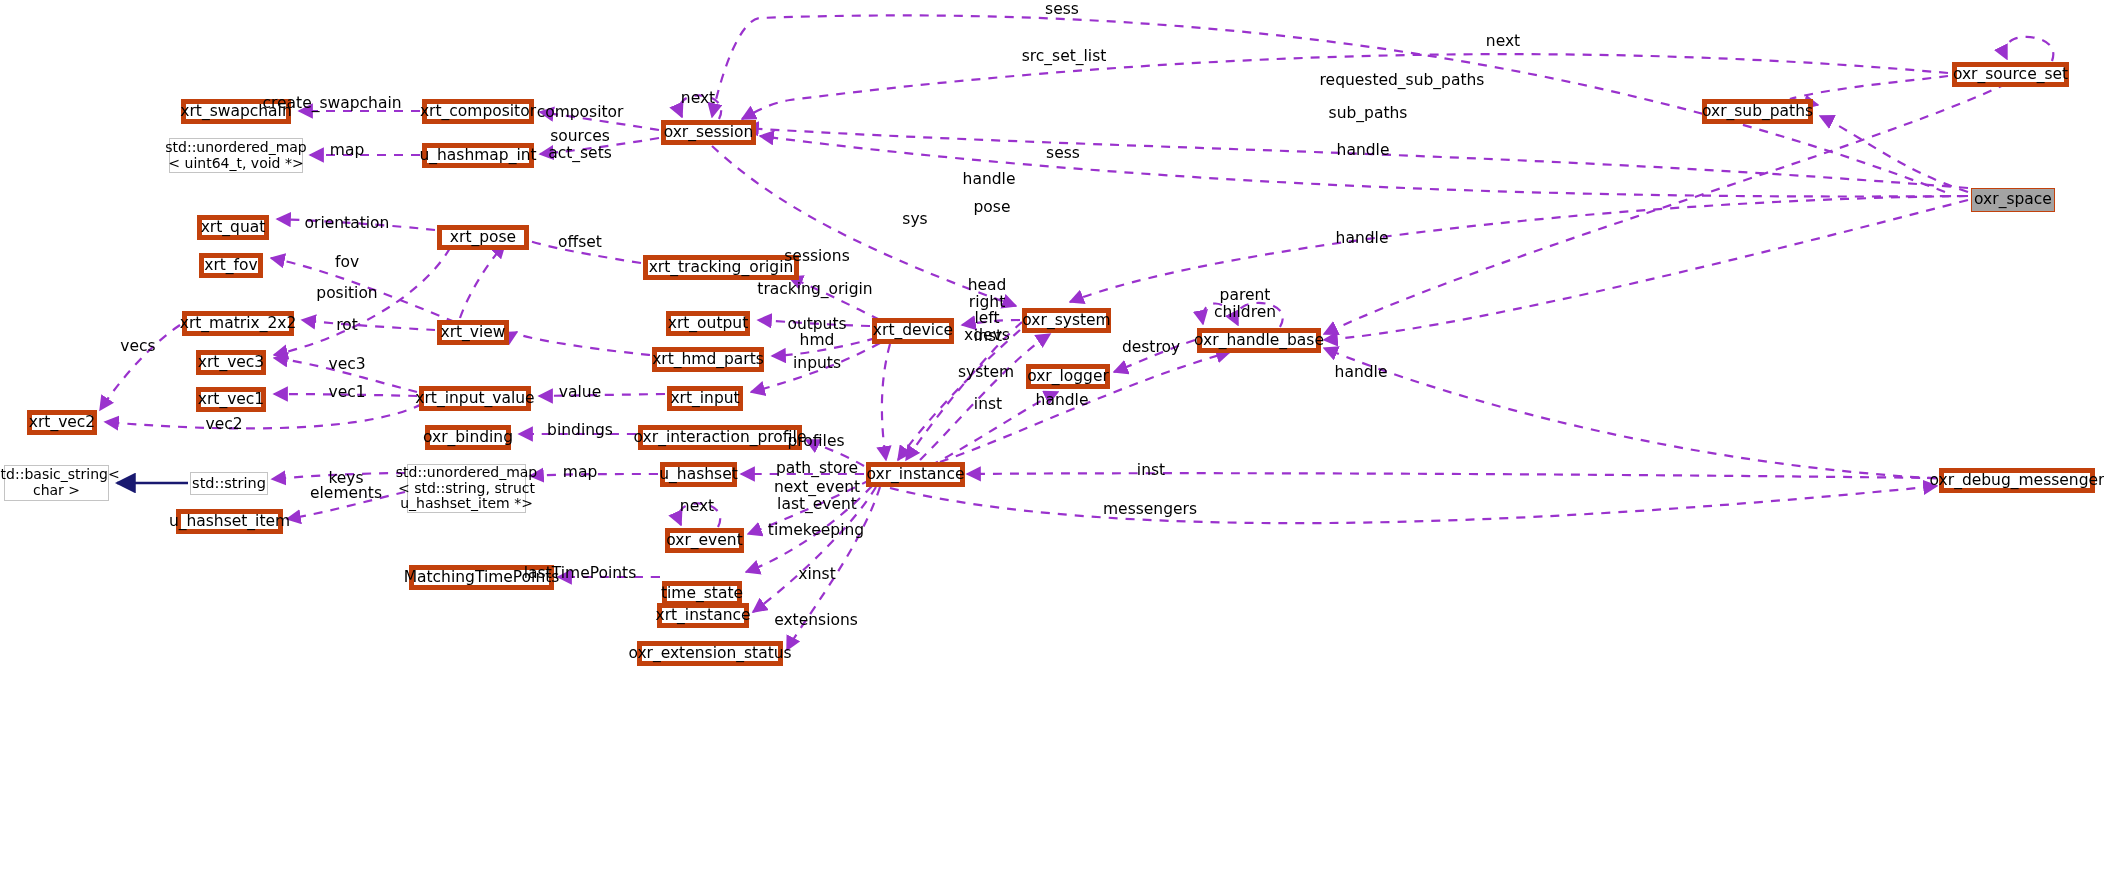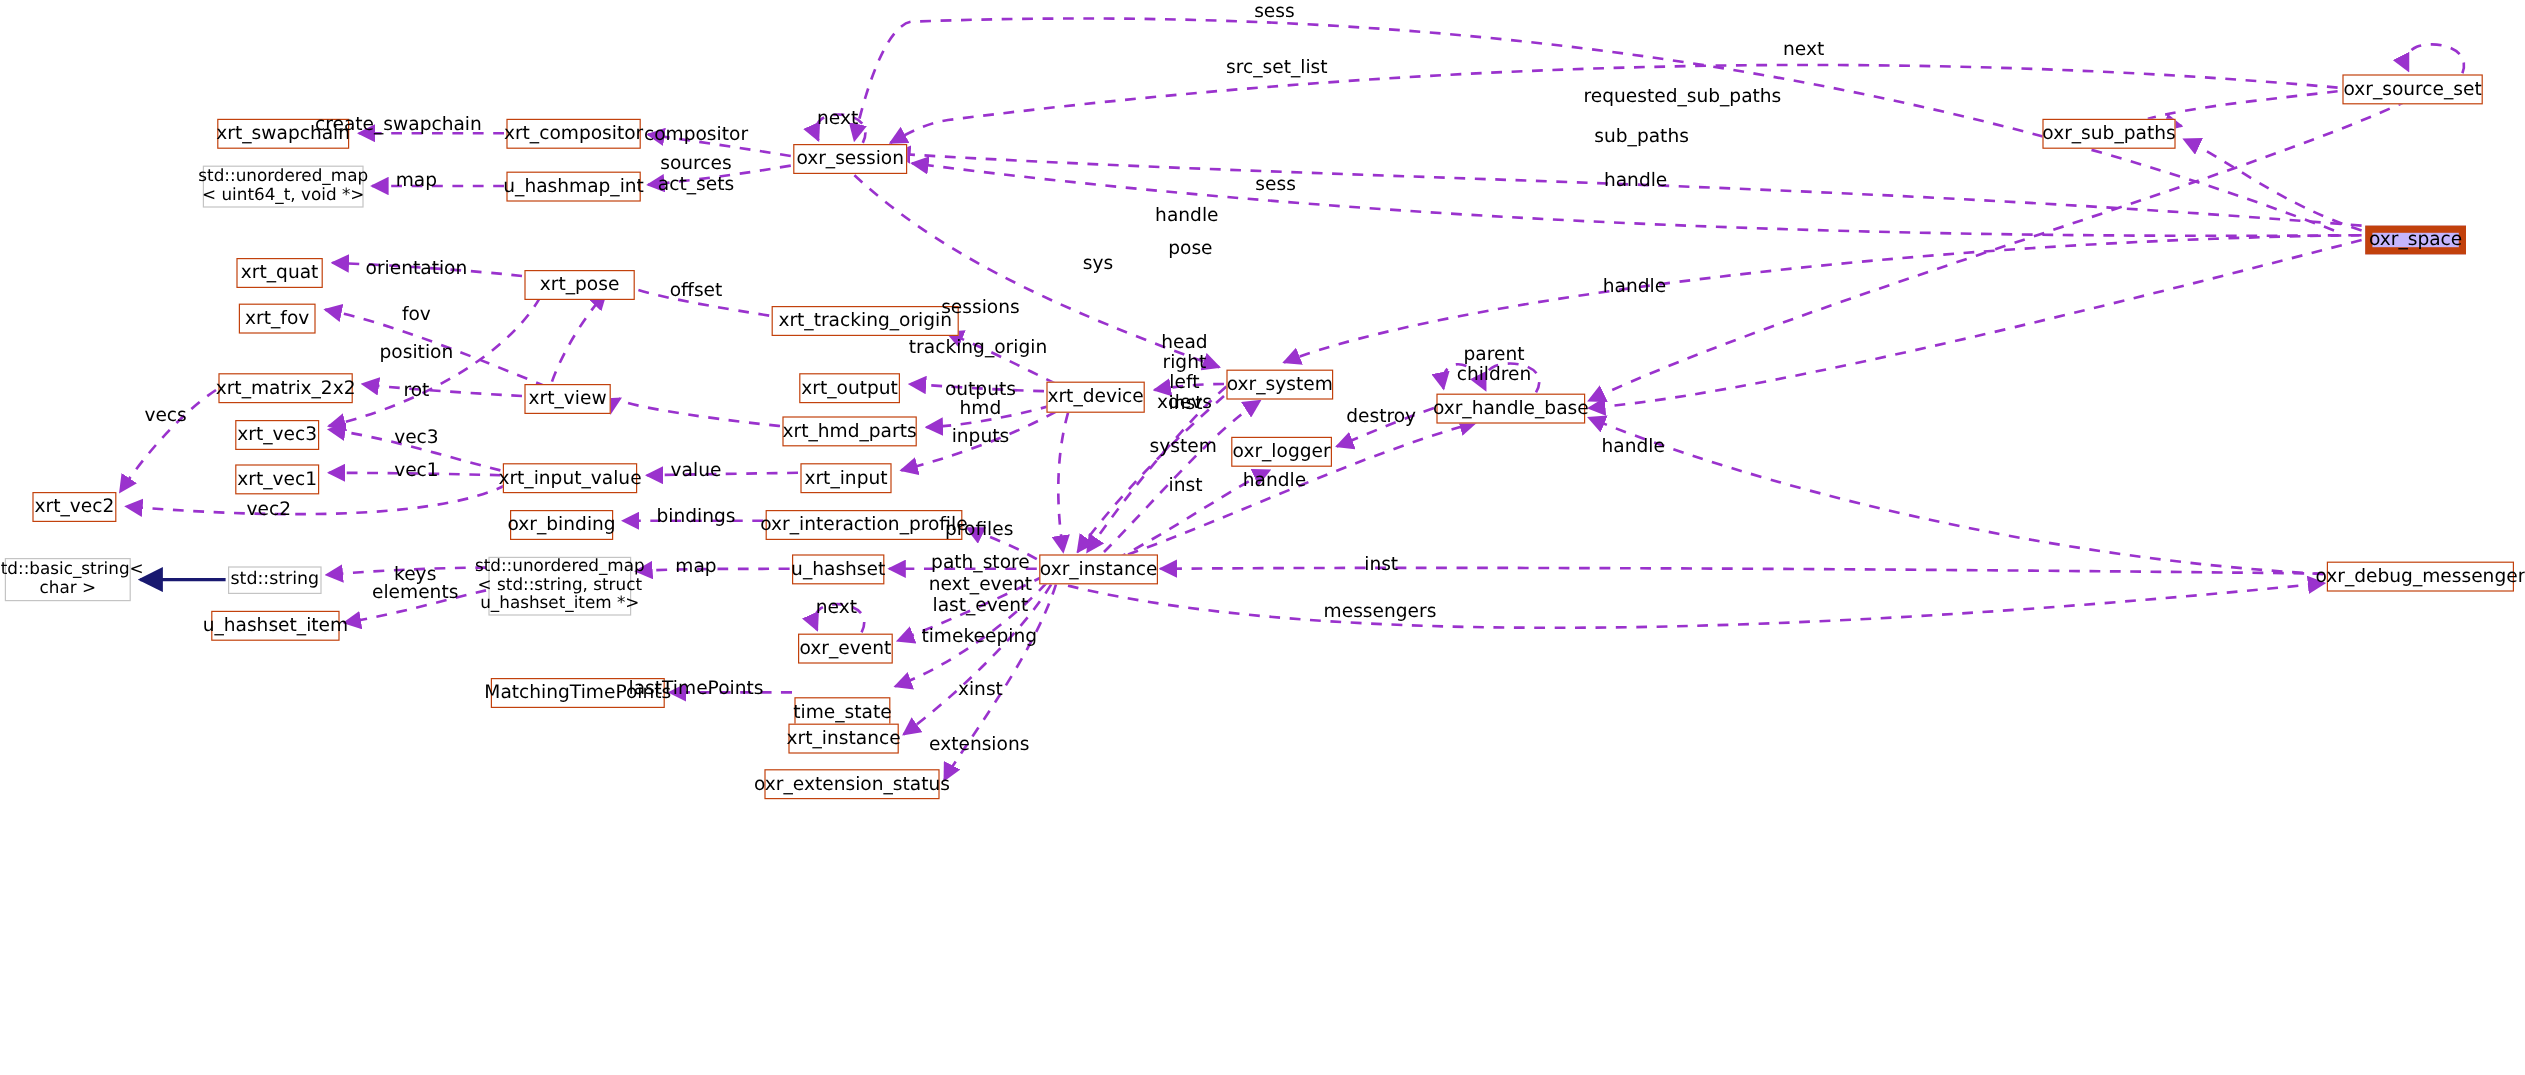--- a/index.html
+++ b/index.html
@@ -23,33 +23,33 @@
     pointer-events: none;
   }
   .node {
     position: absolute;
     box-sizing: border-box;
     display: flex;
     align-items: center;
     justify-content: center;
     text-align: center;
     background: #ffffff;
-    border: 1px solid #c2410c;
+    border: 5px solid #c2410c;
     color: #000000;
     font-size: 15.5px;
     line-height: 1.12;
     white-space: pre;
     letter-spacing: 0px;
   }
   .node.grey-border {
     border: 1px solid #c4c4c4;
   }
   .node.highlight {
-    background: #c4b5fd;
-    border: 6px solid #c2410c;
+    background: #a3a3a3;
+    border: 1px solid #c2410c;
   }
   .edge-label {
     position: absolute;
     color: #000000;
     font-size: 15.5px;
     line-height: 1.08;
     white-space: pre;
     text-align: center;
     transform: translateX(-50%);
     pointer-events: none;

